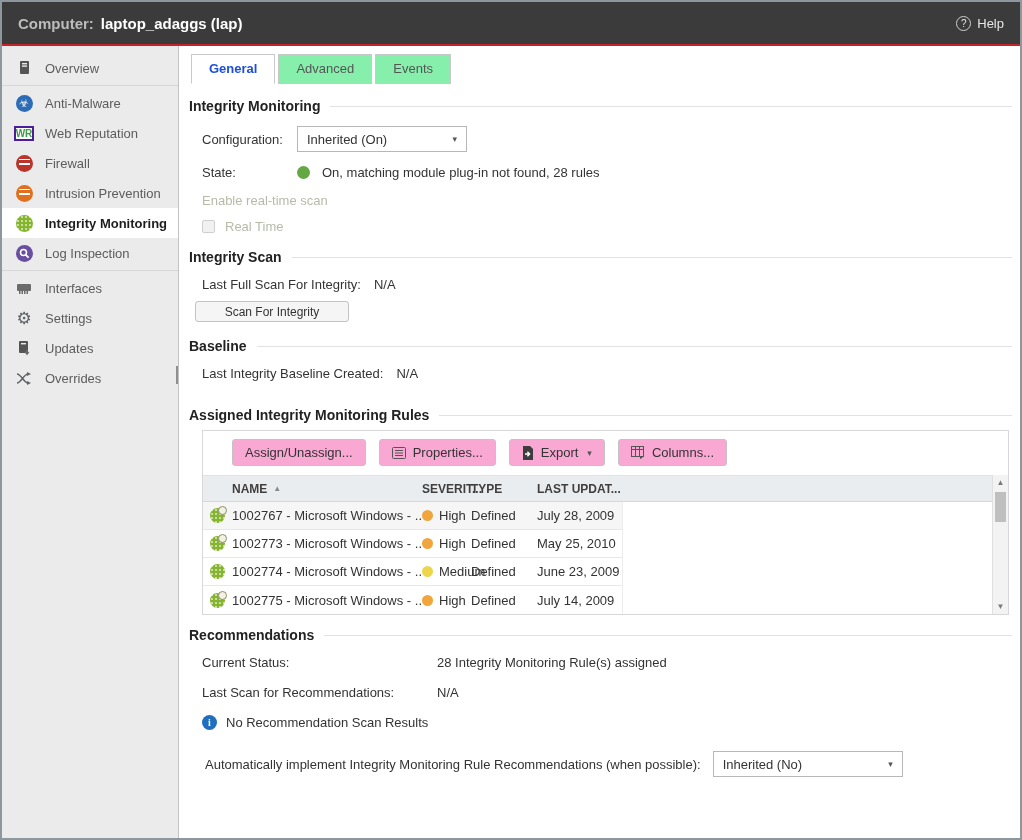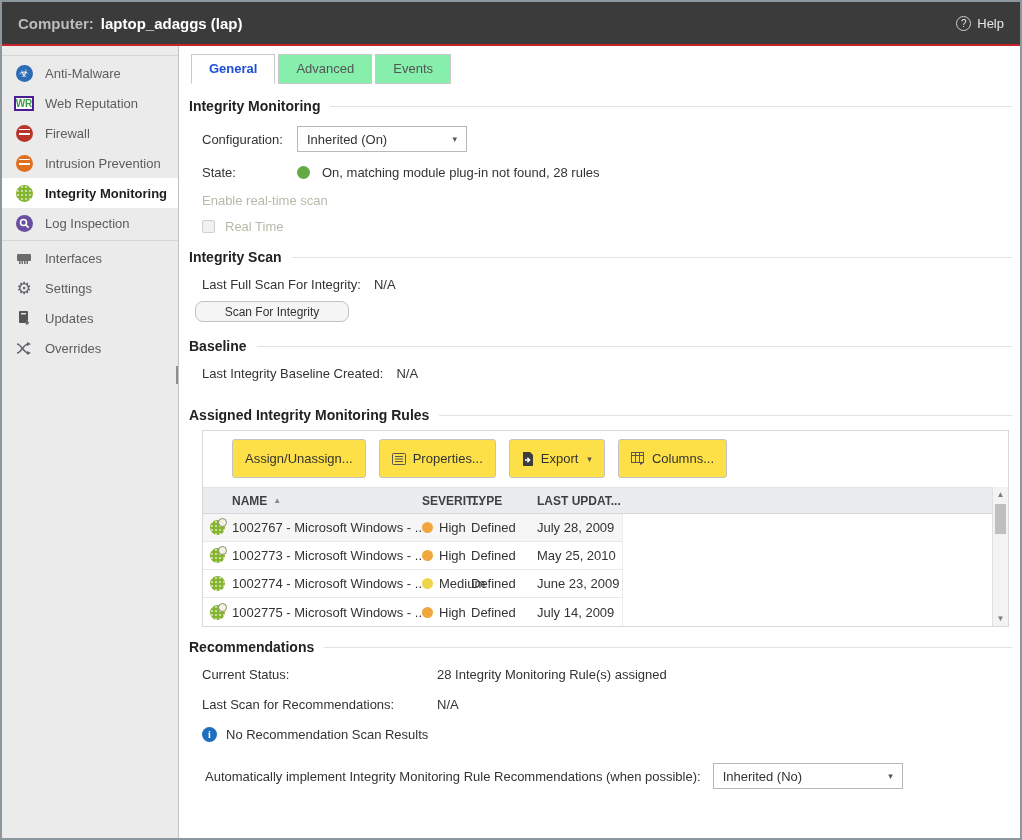--- a/index.html
+++ b/index.html
@@ -65,30 +65,30 @@
             padding:0 9px; cursor:pointer; color:#333; }
   .sel-config { width:170px; } .sel-auto { width:190px; }
   .sel-arrow { font-size:9px; color:#555; }
   .dot-state { width:13px; height:13px; border-radius:50%; background:#64a843; flex:none; }
   .state-text { margin-left:12px; }
   .dim { color:#b6bba9; }
   .checkbox { width:13px; height:13px; border:1px solid #cfcfcf; background:#f1f1f1;
               border-radius:2px; flex:none; }
 
   .btn { display:inline-flex; align-items:center; justify-content:center; background:#f5f5f5;
-         border:1px solid #c3c3c3; border-radius:8px; font-size:12px; color:#333;
+         border:1px solid #c3c3c3; border-radius:3px; font-size:12px; color:#333;
          cursor:pointer; font-family:inherit; }
   .btn-wide { width:154px; height:21px; }
   .btn-row { margin:0 0 16px 6px; display:flex; gap:20px; }
 
   
   .rules-box { border:1px solid #d8d8d8; margin:0 3px 12px 13px; }
   .rules-toolbar { display:flex; align-items:center; gap:13px; padding:8px 0 9px 29px; }
-  .tbtn { display:inline-flex; align-items:center; gap:7px; height:39px; padding:0 12px;
-          background:#fde047; border:1px solid #c3c3c3; border-radius:3px; font-size:13px;
+  .tbtn { display:inline-flex; align-items:center; gap:7px; height:27px; padding:0 12px;
+          background:#f9a8d4; border:1px solid #c3c3c3; border-radius:3px; font-size:13px;
           color:#333; cursor:pointer; }
   .caret { font-size:9px; color:#555; margin-left:2px; }
 
   .tablewrap { display:flex; }
   .tcols { flex:1; min-width:0; }
   .thead { display:flex; align-items:center; height:27px; background:#e9edf0;
            border-top:1px solid #e3e3e3; border-bottom:1px solid #d4d8db;
            font-size:12px; font-weight:700; color:#3f3f3f; }
   .c-icon { width:29px; flex:none; display:flex; align-items:center; justify-content:center; }
   .c-name { width:190px; flex:none; display:flex; align-items:center; gap:6px;
@@ -144,20 +144,30 @@
     <span class="title-name">laptop_adaggs (lap)</span>
     <div class="help">
       <span class="help-circ">?</span>
       <span>Help</span>
     </div>
   </div>
 
   <div class="body-row">
 
     <div class="sidebar">
+      <div class="side-item">
+        <span class="ic">
+          <svg width="15" height="16" viewBox="0 0 15 16">
+              <rect x="3" y="1" width="9" height="13" rx="1" fill="#555"></rect>
+              <rect x="5" y="3" width="5" height="1.4" fill="#ebebeb"></rect>
+              <rect x="5" y="5.4" width="5" height="1.4" fill="#ebebeb"></rect>
+            </svg>
+        </span>
+        <span>Overview</span>
+      </div>
       <div class="side-sep"></div>
       <div class="side-item">
         <span class="ic">
             <span class="ic-circle ic-am">☣</span>
           </span>
         <span>Anti-Malware</span>
       </div>
       <div class="side-item">
         <span class="ic">
             <span class="ic-wr">WR</span>

